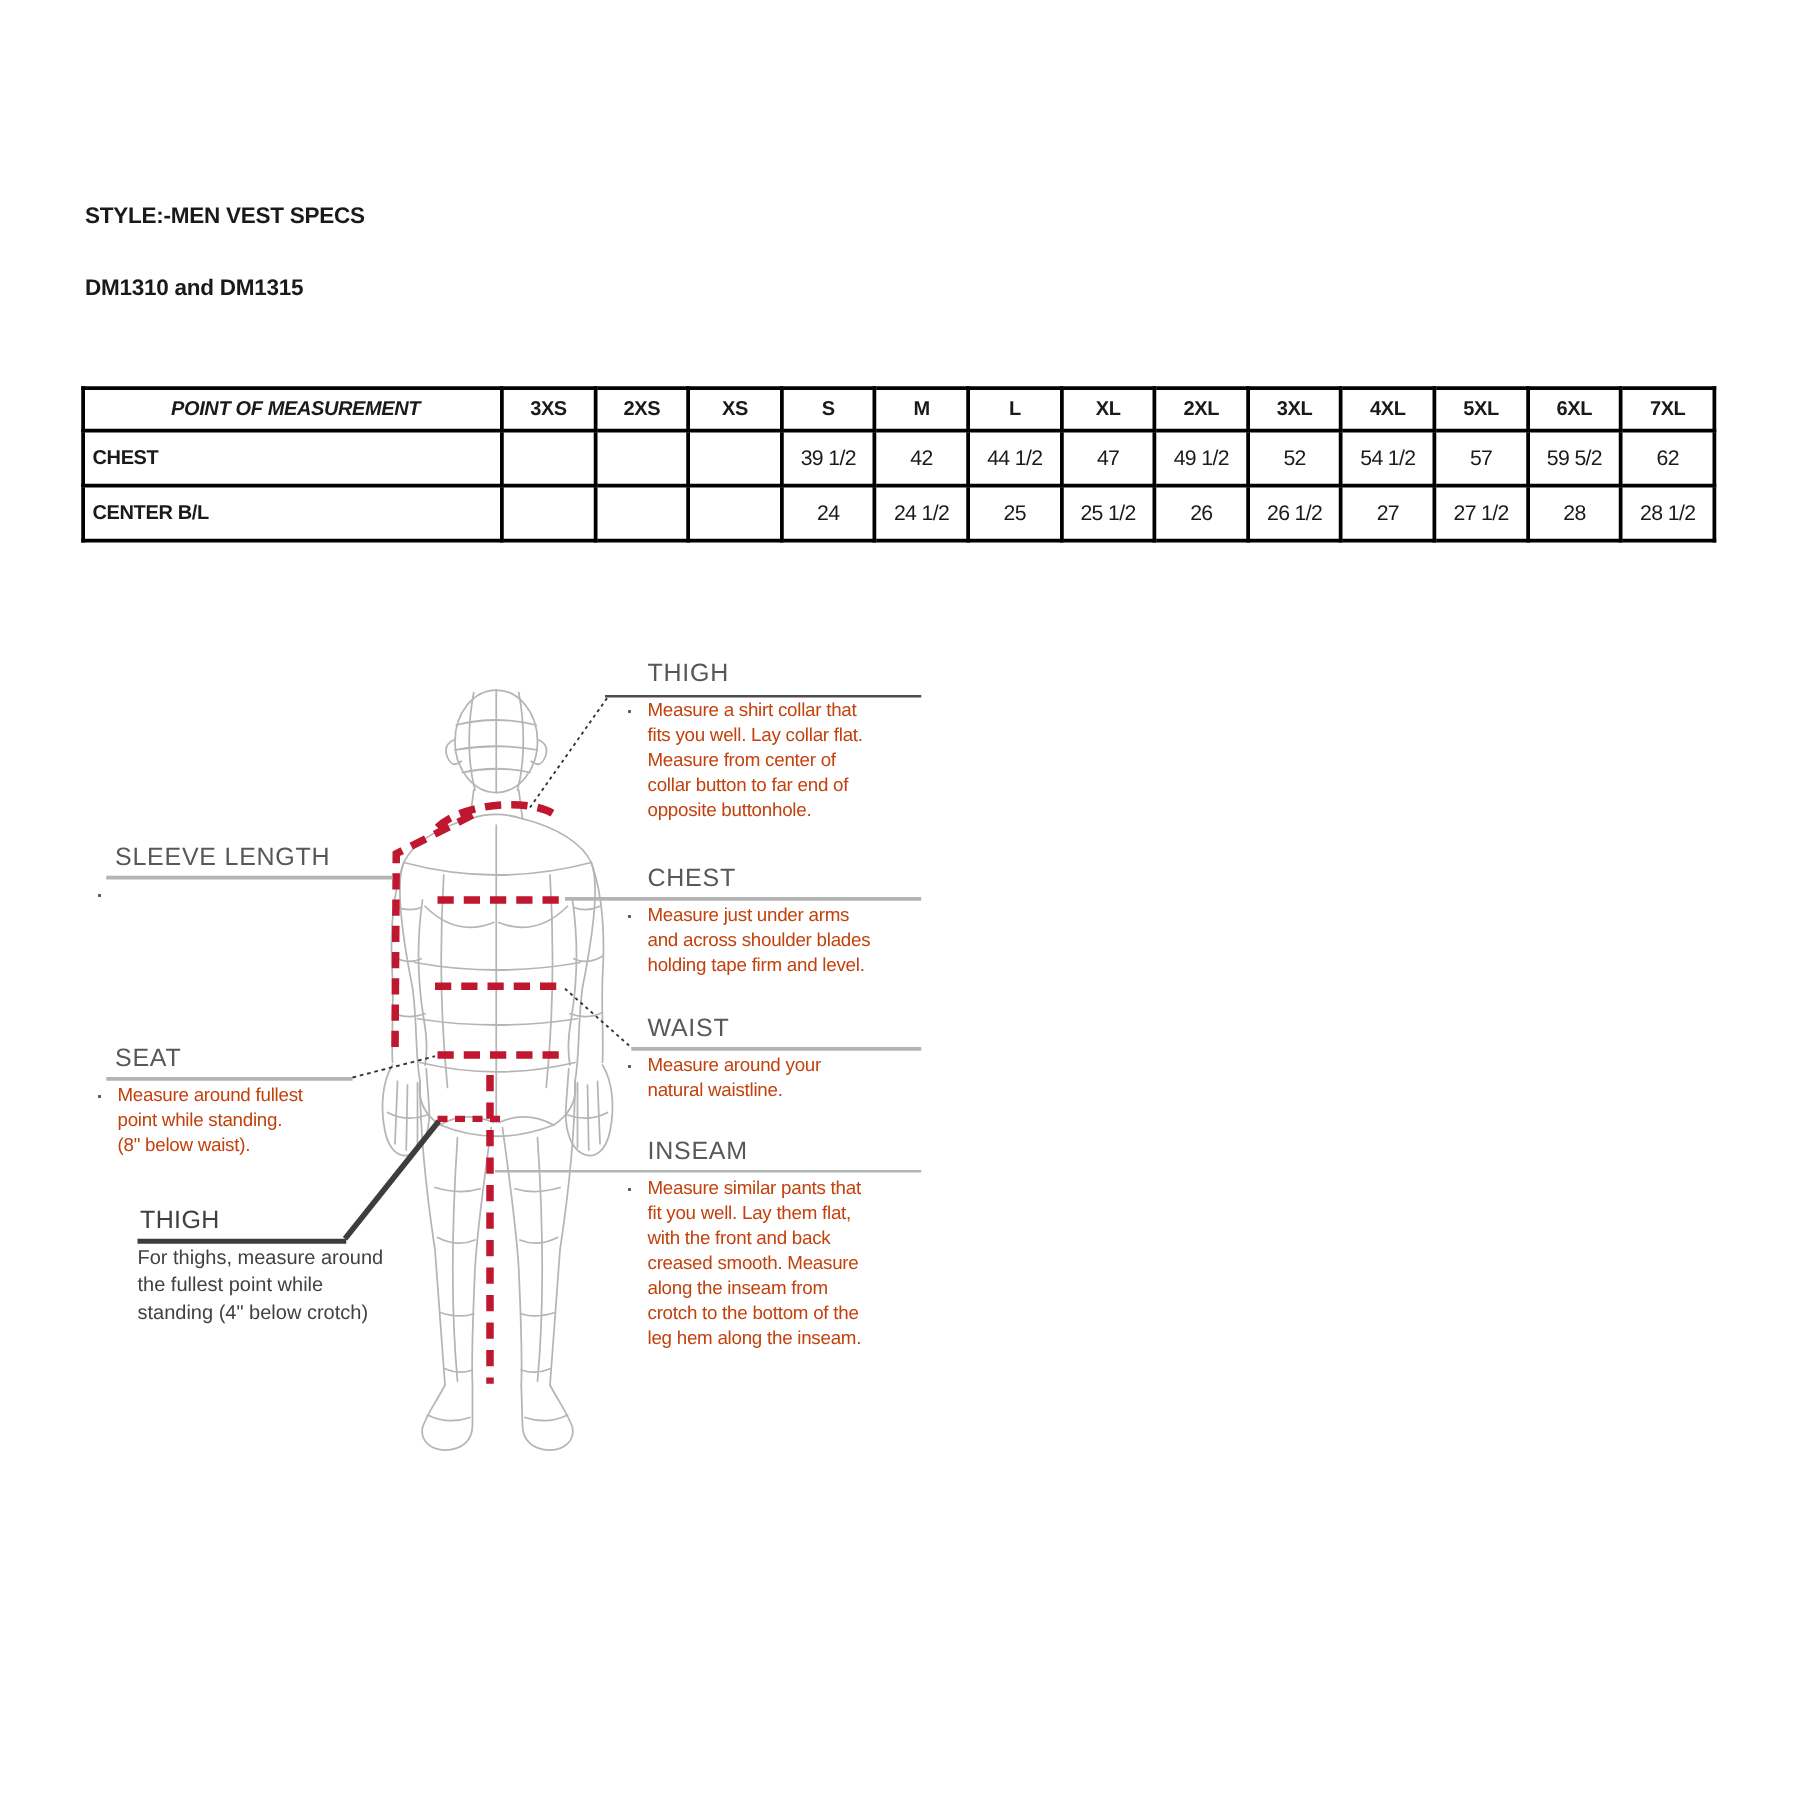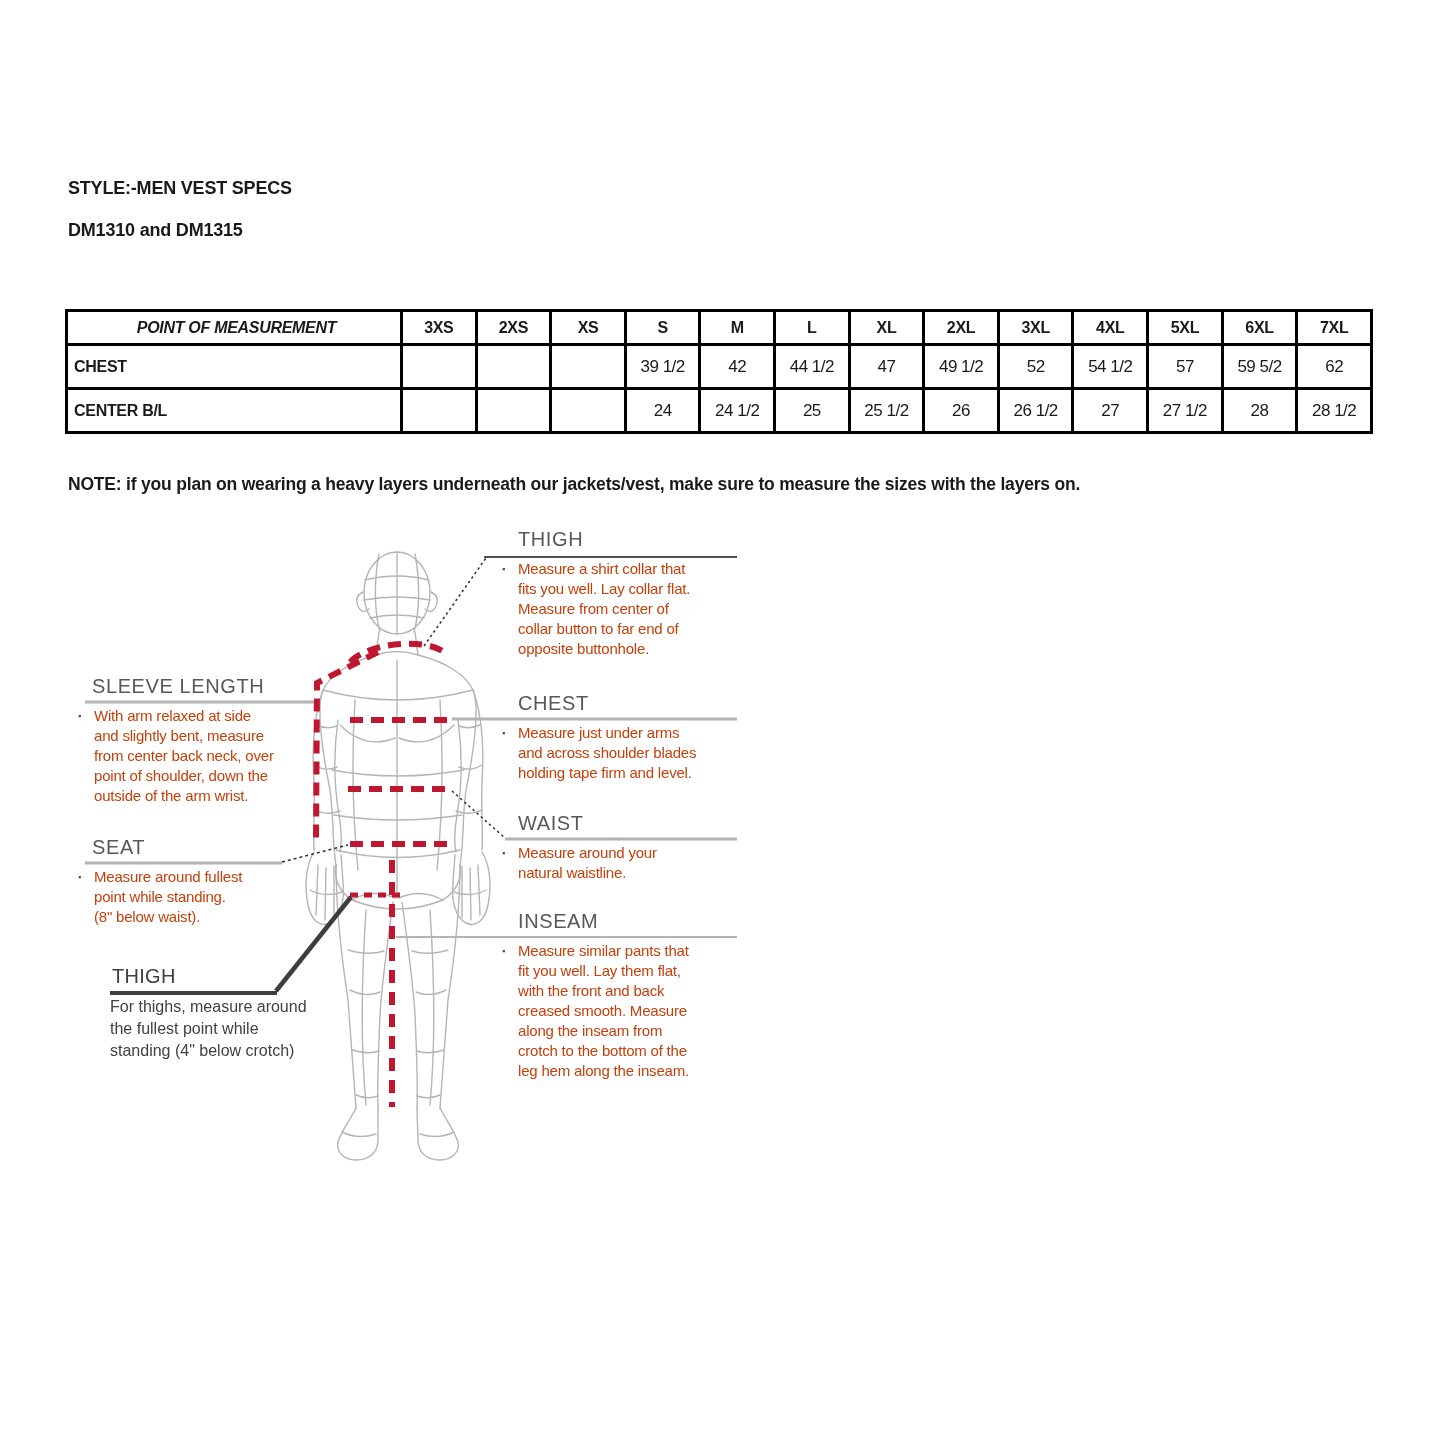--- a/index.html
+++ b/index.html
@@ -1,18 +1,18 @@
 <!DOCTYPE html>
 <html><head>
 <meta charset="utf-8">
 <style>
   html,body{margin:0;padding:0;background:#fff;}
   .page{position:relative;width:1445px;height:1445px;background:#ffffff;overflow:hidden;
         font-family:"Liberation Sans", sans-serif;color:#1a1a1a;}
-  .doc-title{position:absolute;left:68px;top:178px;font-size:18px;font-weight:bold;letter-spacing:-0.2px;}
+  .doc-title{position:absolute;left:68px;top:162px;font-size:18px;font-weight:bold;letter-spacing:-0.2px;}
   .doc-subtitle{position:absolute;left:68px;top:220px;font-size:18px;font-weight:bold;letter-spacing:-0.2px;}
   .spec-table{position:absolute;left:65px;top:309px;width:1308px;border-collapse:collapse;table-layout:fixed;}
   .spec-table th,.spec-table td{border:3px solid #000;font-size:16px;overflow:hidden;white-space:nowrap;}
   .spec-table thead tr{height:34px;}
   .spec-table tbody tr{height:44px;}
   .spec-table th{font-weight:bold;text-align:center;letter-spacing:-0.3px;}
   .spec-table th.pom{text-align:center;padding-left:6px;font-style:italic;}
   .spec-table td.rowlabel{font-weight:bold;text-align:left;padding-left:6px;letter-spacing:-0.3px;}
   .spec-table td.val{font-weight:normal;text-align:center;font-size:17px;letter-spacing:-0.5px;}
   .note{position:absolute;left:68px;top:474px;width:1300px;font-size:17.5px;font-weight:bold;letter-spacing:-0.2px;}
@@ -102,21 +102,20 @@
           <td class="val">26</td>
           <td class="val">26 1/2</td>
           <td class="val">27</td>
           <td class="val">27 1/2</td>
           <td class="val">28</td>
           <td class="val">28 1/2</td>
         </tr>
       </tbody>
     </table>
 
-  <div class="note">NOTE: if you plan on wearing a heavy layers underneath our jackets/vest, make sure to measure the sizes with the layers on.</div>
 
   <div class="diagram">
 
     <svg width="800" height="680" viewBox="0 0 800 680">
 
       <g stroke="#b5b5b5" stroke-width="1.4" fill="none" stroke-linecap="round">
 
         <ellipse cx="397" cy="73" rx="33" ry="41"></ellipse>
         <path d="M 397,32 V 114"></path>
         <path d="M 379,34 C 374,60 374,90 380,112"></path>
@@ -253,25 +252,20 @@
 along the inseam from
 crotch to the bottom of the
 leg hem along the inseam.</div>
       </div>
     </div>
 
     <div class="sec left" style="top:155px">
       <div class="sec-h">SLEEVE LENGTH</div>
       <div class="sec-body">
         <span class="bullet">▪</span>
-        <div class="sec-t">With arm relaxed at side
-and slightly bent, measure
-from center back neck, over
-point of shoulder, down the
-outside of the arm wrist.</div>
       </div>
     </div>
 
     <div class="sec left" style="top:316px">
       <div class="sec-h">SEAT</div>
       <div class="sec-body">
         <span class="bullet">▪</span>
         <div class="sec-t">Measure around fullest
 point while standing.
 (8" below waist).</div>

